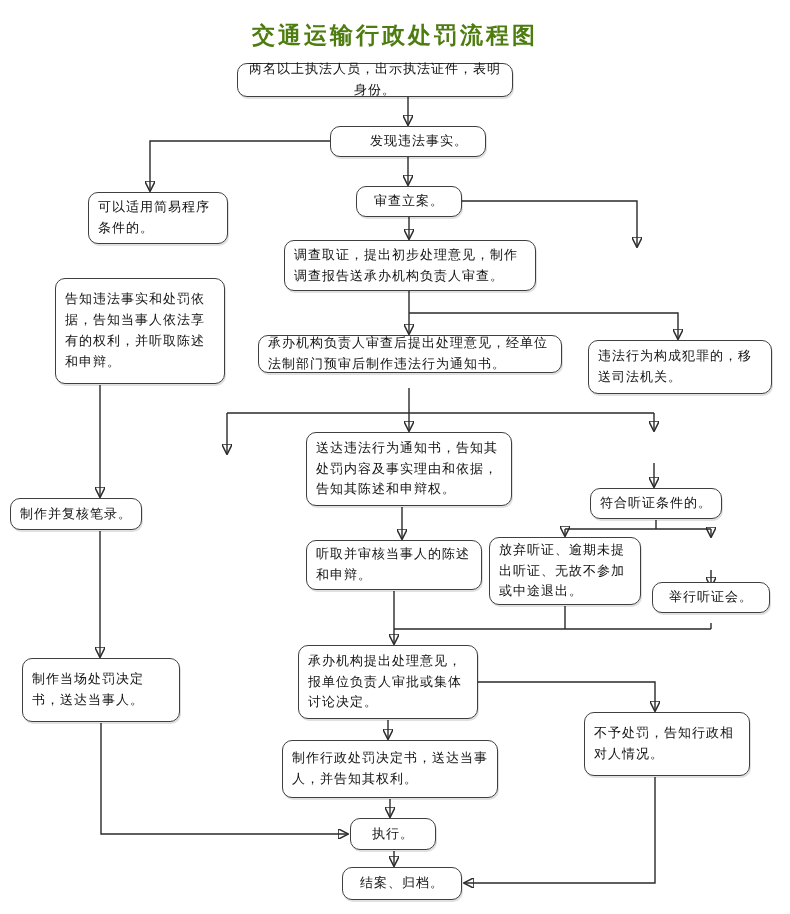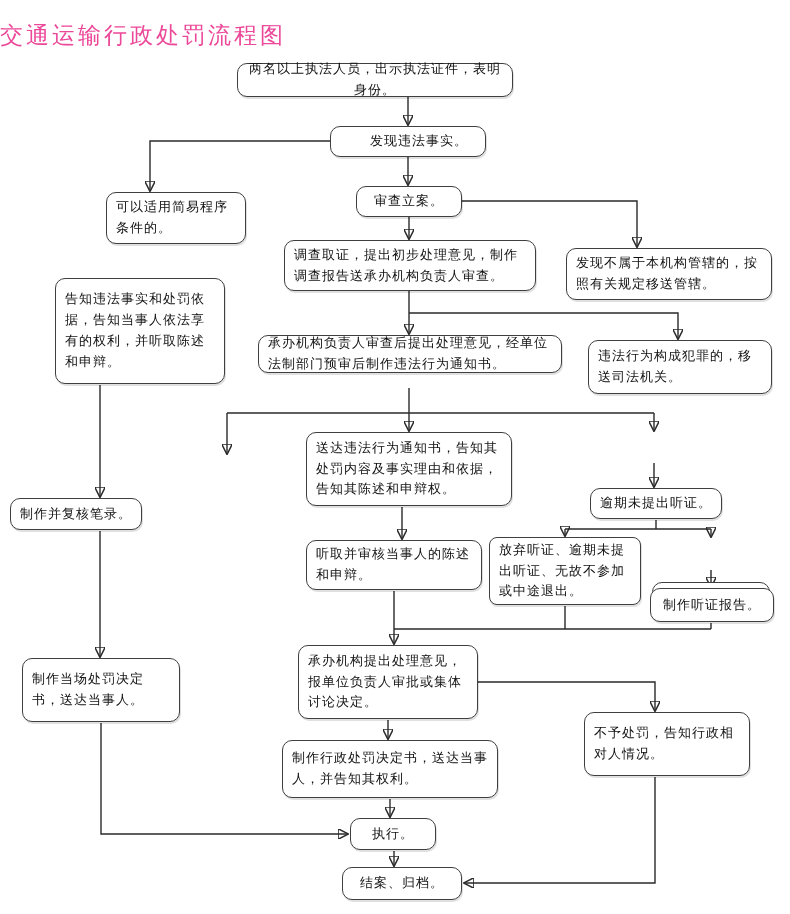--- a/index.html
+++ b/index.html
@@ -2,22 +2,22 @@
 <html><head>
 <meta charset="utf-8">
 <style>
   html,body{margin:0;padding:0;background:#ffffff;}
   .stage{
     position:relative;width:790px;height:914px;background:#ffffff;
     font-family:"DejaVu Serif","Liberation Serif",serif;color:#111;
     overflow:hidden;
   }
   .title{
-    position:absolute;left:0;top:20px;width:100%;text-align:left;
-    font-size:23px;font-weight:normal;letter-spacing:3px;color:#ec4899;
+    position:absolute;left:0;top:20px;width:100%;text-align:center;
+    font-size:23px;font-weight:bold;letter-spacing:3px;color:#4d7c0f;
   }
   .edges{position:absolute;left:0;top:0;pointer-events:none;}
   .edges path{fill:none;stroke:#2a2a2a;stroke-width:1.4;}
   .node{
     position:absolute;box-sizing:border-box;background:#fff;
     border:1.5px solid #3f3f3f;border-radius:10px;
     box-shadow:1px 2px 0 rgba(0,0,0,.12);
     font-size:13px;line-height:1.6;letter-spacing:1px;
     display:flex;align-items:center;justify-content:flex-start;
     padding:3px 9px;word-break:break-all;text-align:left;
@@ -62,34 +62,32 @@
     <path d="M478,682 H655 V710" marker-end="url(#arw)"></path>
     <path d="M388,720 V738" marker-end="url(#arw)"></path>
     <path d="M390,799 V816" marker-end="url(#arw)"></path>
     <path d="M101,723 V834 H347" marker-end="url(#arw)"></path>
     <path d="M394,851 V865" marker-end="url(#arw)"></path>
     <path d="M655,777 V883 H465" marker-end="url(#arw)"></path>
   </svg>
 
   <div class="node c" style="left:237px;top:63px;width:276px;height:34px;">两名以上执法人员，出示执法证件，表明身份。</div>
   <div class="node c" style="left:330px;top:126px;width:156px;height:31px;padding-left:31px;">发现违法事实。</div>
-  <div class="node" style="left:88px;top:192px;width:140px;height:52px;margin-left:18px;">可以适用简易程序条件的。</div>
+  <div class="node" style="left:88px;top:192px;width:140px;height:52px;">可以适用简易程序条件的。</div>
   <div class="node c" style="left:356px;top:186px;width:106px;height:31px;">审查立案。</div>
   <div class="node" style="left:284px;top:240px;width:252px;height:51px;">调查取证，提出初步处理意见，制作调查报告送承办机构负责人审查。</div>
-  <div class="node" style="left:566px;top:248px;width:206px;height:52px;">发现不属于本机构管辖的，按照有关规定移送管辖。</div>
   <div class="node" style="left:55px;top:278px;width:170px;height:106px;">告知违法事实和处罚依据，告知当事人依法享有的权利，并听取陈述和申辩。</div>
   <div class="node" style="left:258px;top:335px;width:304px;height:38px;">承办机构负责人审查后提出处理意见，经单位法制部门预审后制作违法行为通知书。</div>
   <div class="node" style="left:588px;top:340px;width:184px;height:54px;">违法行为构成犯罪的，移送司法机关。</div>
   <div class="node" style="left:306px;top:432px;width:206px;height:74px;">送达违法行为通知书，告知其处罚内容及事实理由和依据，告知其陈述和申辩权。</div>
-  <div class="node c" style="left:590px;top:488px;width:132px;height:31px;">逾期未提出听证。</div>
+  <div class="node c" style="left:590px;top:488px;width:132px;height:31px;">符合听证条件的。</div>
   <div class="node c" style="left:10px;top:498px;width:132px;height:32px;">制作并复核笔录。</div>
   <div class="node" style="left:306px;top:540px;width:176px;height:50px;">听取并审核当事人的陈述和申辩。</div>
-  <div class="node" style="left:489px;top:537px;width:152px;height:68px;border-radius:8px;">放弃听证、逾期未提出听证、无故不参加或中途退出。</div>
+  <div class="node" style="left:489px;top:537px;width:152px;height:68px;">放弃听证、逾期未提出听证、无故不参加或中途退出。</div>
   <div class="node c" style="left:652px;top:538px;width:118px;height:31px;margin-top:44px;">举行听证会。</div>
-  <div class="node c" style="left:650px;top:588px;width:124px;height:34px;">制作听证报告。</div>
   <div class="node" style="left:298px;top:645px;width:180px;height:74px;">承办机构提出处理意见，报单位负责人审批或集体讨论决定。</div>
   <div class="node" style="left:22px;top:658px;width:158px;height:64px;">制作当场处罚决定书，送达当事人。</div>
   <div class="node" style="left:584px;top:712px;width:166px;height:64px;">不予处罚，告知行政相对人情况。</div>
   <div class="node" style="left:282px;top:740px;width:216px;height:58px;">制作行政处罚决定书，送达当事人，并告知其权利。</div>
   <div class="node c" style="left:350px;top:818px;width:86px;height:32px;">执行。</div>
   <div class="node c" style="left:342px;top:867px;width:120px;height:33px;">结案、归档。</div>
 
 </div>
 
 </body></html>

